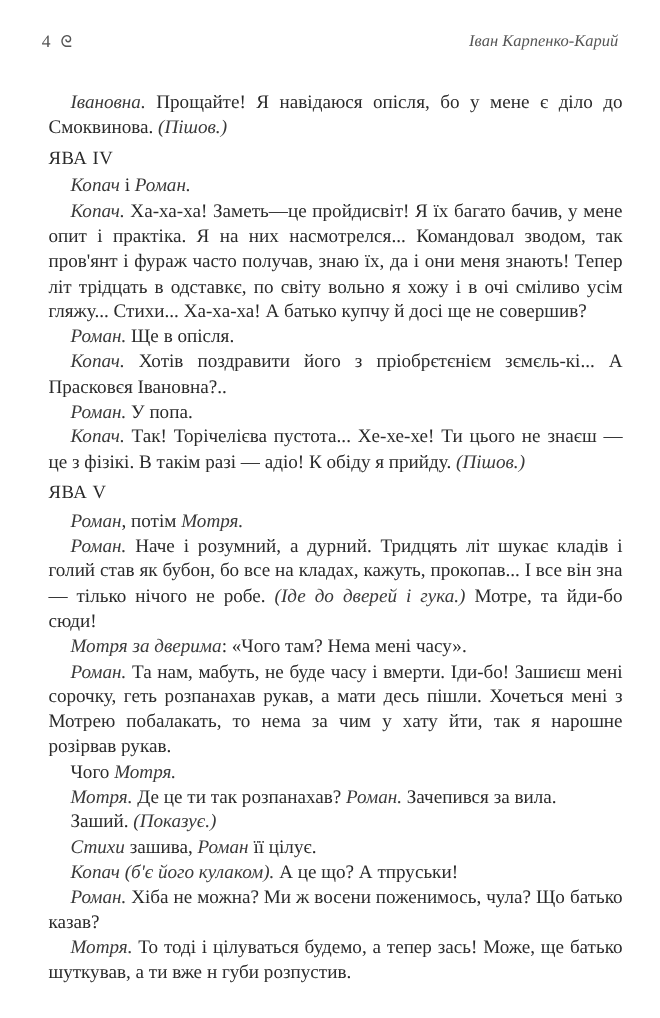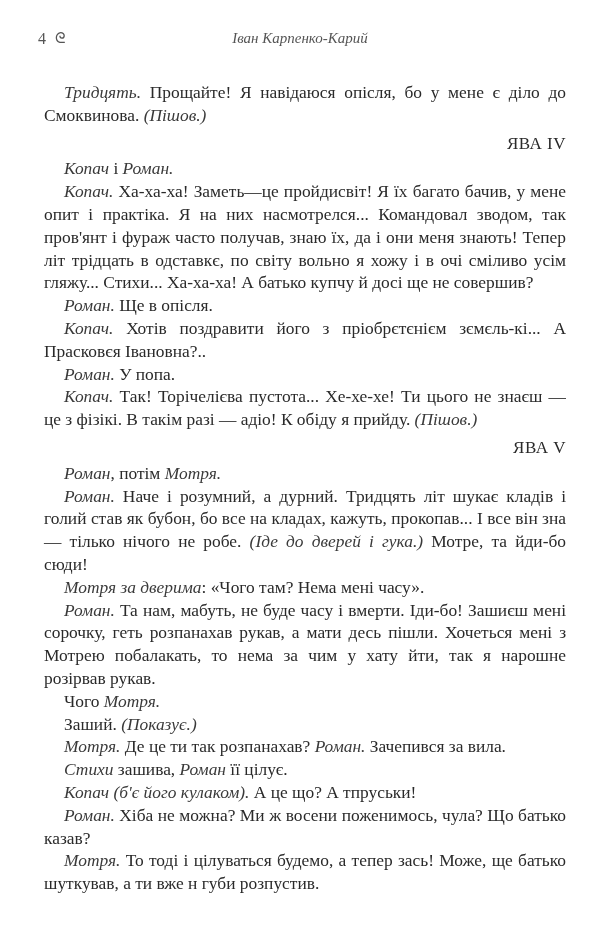--- a/index.html
+++ b/index.html
@@ -9,62 +9,62 @@
     color: #2b2b2b;
   }
   .page { position: relative; width: 600px; height: 925px; }
   .running-head {
     position: absolute; top: 30px; left: 38px; right: 38px; height: 24px;
     font-family: "Liberation Serif", serif;
   }
   .page-num { position: absolute; left: 0; top: 0; font-size: 16px; color: #555; }
   .ornament { position: absolute; left: 17px; top: 0; font-size: 15px; color: #555; }
   .head-title {
-    position: absolute; left: 0; right: 0; text-align: center;
+    position: absolute; left: 0; right: 0; text-align: right;
     font-style: italic; font-size: 15px; color: #555; top: 0;
   }
   .body-text {
     position: absolute; top: 81px; left: 44px; width: 522px;
     font-family: "Liberation Serif", serif;
     font-size: 17.4px; line-height: 22.8px; color: #2a2a2a;
   }
   .p { text-indent: 20px; text-align: justify; margin: 0; }
   .p.last-left { text-align-last: left; }
-  .scene { text-align: right; margin: 6px 0 2px 0; font-size: 17px; letter-spacing: 0.5px; }
+  .scene { text-align: left; margin: 6px 0 2px 0; font-size: 17px; letter-spacing: 0.5px; }
   .i { font-style: italic; color: #3a3a3a; }
 </style>
 </head>
 <body>
 
 <div class="page">
   <div class="running-head">
     <span class="page-num">4</span>
     <span class="ornament">ᘓ</span>
     <div class="head-title">Іван Карпенко-Карий</div>
   </div>
 
   <div class="body-text">
-    <p class="p last-left"><span class="i">Тридцять.</span><span> Прощайте! Я навідаюся опісля, бо у мене є діло до Смоквинова. </span><span class="i">(Пішов.)</span></p>
+    <p class="p last-left"><span class="i">Івановна.</span><span> Прощайте! Я навідаюся опісля, бо у мене є діло до Смоквинова. </span><span class="i">(Пішов.)</span></p>
 
     <div class="scene">ЯВА IV</div>
 
     <p class="p"><span class="i">Копач</span><span> і </span><span class="i">Роман.</span></p>
     <p class="p last-left"><span class="i">Копач.</span><span> Ха-ха-ха! Заметь—це пройдисвіт! Я їх багато бачив, у мене опит і практіка. Я на них насмотрелся... Командовал зводом, так пров'янт і фураж часто получав, знаю їх, да і они меня знають! Тепер літ трідцать в одставкє, по світу вольно я хожу і в очі сміливо усім гляжу... Стихи... Ха-ха-ха! А батько купчу й досі ще не совершив?</span></p>
     <p class="p"><span class="i">Роман.</span><span> Ще в опісля.</span></p>
     <p class="p last-left"><span class="i">Копач.</span><span> Хотів поздравити його з пріобрєтєнієм зємєль-кі... А Прасковєя Івановна?..</span></p>
     <p class="p"><span class="i">Роман.</span><span> У попа.</span></p>
     <p class="p last-left"><span class="i">Копач.</span><span> Так! Торічелієва пустота... Хе-хе-хе! Ти цього не знаєш — це з фізікі. В такім разі — адіо! К обіду я прийду. </span><span class="i">(Пішов.)</span></p>
 
     <div class="scene">ЯВА V</div>
 
     <p class="p"><span class="i">Роман</span><span>, потім </span><span class="i">Мотря.</span></p>
     <p class="p last-left"><span class="i">Роман.</span><span> Наче і розумний, а дурний. Тридцять літ шукає кладів і голий став як бубон, бо все на кладах, кажуть, прокопав... І все він зна — тілько нічого не робе. </span><span class="i">(Іде до дверей і гука.)</span><span> Мотре, та йди-бо сюди!</span></p>
     <p class="p"><span class="i">Мотря за дверима</span><span>: «Чого там? Нема мені часу».</span></p>
     <p class="p last-left"><span class="i">Роман.</span><span> Та нам, мабуть, не буде часу і вмерти. Іди-бо! Зашиєш мені сорочку, геть розпанахав рукав, а мати десь пішли. Хочеться мені з Мотрею побалакать, то нема за чим у хату йти, так я нарошне розірвав рукав.</span></p>
     <p class="p"><span>Чого </span><span class="i">Мотря.</span></p>
+    <p class="p"><span class="i">Мотря.</span><span> Де це ти так розпанахав? </span><span class="i">Роман.</span><span> Зачепився за вила.</span></p>
     <p class="p"><span>Заший. </span><span class="i">(Показує.)</span></p>
-    <p class="p"><span class="i">Мотря.</span><span> Де це ти так розпанахав? </span><span class="i">Роман.</span><span> Зачепився за вила.</span></p>
     <p class="p"><span class="i">Стихи</span><span> зашива, </span><span class="i">Роман</span><span> її цілує.</span></p>
     <p class="p"><span class="i">Копач (б'є його кулаком).</span><span> А це що? А тпруськи!</span></p>
     <p class="p last-left"><span class="i">Роман.</span><span> Хіба не можна? Ми ж восени поженимось, чула? Що батько казав?</span></p>
     <p class="p last-left"><span class="i">Мотря.</span><span> То тоді і цілуваться будемо, а тепер зась! Може, ще батько шуткував, а ти вже н губи розпустив.</span></p>
   </div>
 </div>
 
 </body></html>

